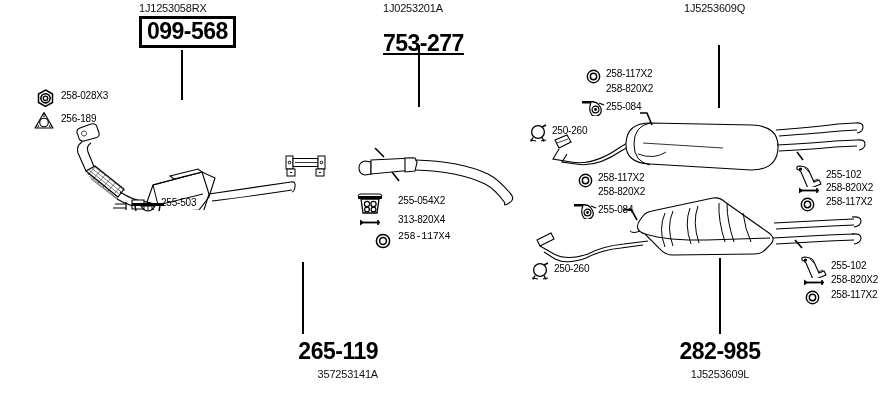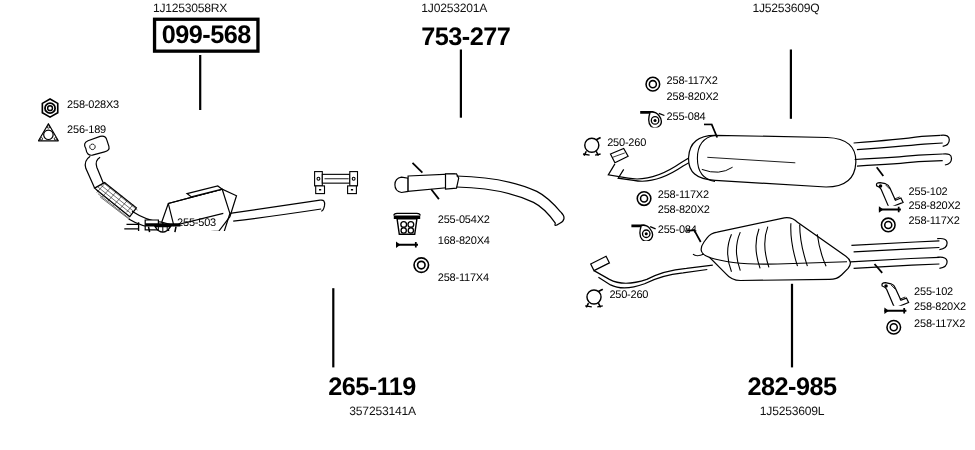--- a/index.html
+++ b/index.html
@@ -66,21 +66,21 @@
 <div id="page">
 
   <div class="abs" style="left:139px; top:2px;">
     <div class="oem">1J1253058RX</div>
     <div class="grpnum boxed" style="margin-top:2px;">099-568</div>
   </div>
   <div class="abs leader" style="left:181px; top:50px; height:50px;"></div>
 
   <div class="abs" style="left:383px; top:2px;">
     <div class="oem">1J0253201A</div>
-    <div class="grpnum" style="margin-top:6px;">753-277</div>
+    <div class="grpnum" style="margin-top:16px;text-decoration:underline;">753-277</div>
   </div>
   <div class="abs leader" style="left:418px; top:45px; height:62px;"></div>
 
   <div class="abs" style="left:684px; top:2px;">
     <div class="oem">1J5253609Q</div>
   </div>
   <div class="abs leader" style="left:718px; top:45px; height:63px;"></div>
 
   <div class="abs leader" style="left:302px; top:262px; height:72px;"></div>
   <div class="abs" style="left:258px; top:338px; text-align:right; width:120px;">
@@ -203,29 +203,29 @@
     </svg>
     <div class="partno abs" style="left:42px; top:3px;">255-054X2</div>
   </div>
 
   <div class="abs" style="left:356px; top:214px;">
     <svg class="icon abs" style="left:2px; top:4px;" width="24" height="9" viewBox="0 0 24 9">
       <path d="M2,4.5 L22,4.5" stroke="#000" stroke-width="1.8"></path>
       <path d="M2,1.5 L6,4.5 L2,7.5 Z" fill="#000"></path>
       <path d="M20,2 L20,7" stroke="#000" stroke-width="1.6"></path>
     </svg>
-    <div class="partno abs" style="left:42px; top:0px;">168-820X4</div>
+    <div class="partno abs" style="left:42px; top:0px;">313-820X4</div>
   </div>
 
   <div class="abs" style="left:356px; top:231px;">
     <svg class="icon abs" style="left:19px; top:2px;" width="16" height="16" viewBox="0 0 16 16">
       <circle cx="8" cy="8" r="6.6" fill="#fff" stroke="#000" stroke-width="1.5"></circle>
       <circle cx="8" cy="8" r="3.4" fill="#fff" stroke="#000" stroke-width="1.5"></circle>
     </svg>
-    <div class="partno abs" style="left:42px; top:16px;">258-117X4</div>
+    <div class="partno abs" style="left:42px; top:0px;font-family:Liberation Mono, monospace;">258-117X4</div>
   </div>
 
   <svg class="abs" style="left:545px; top:112px;" width="341" height="78" viewBox="0 0 341 78">
     <g fill="none" stroke="#000" stroke-width="1.1">
 
       <path d="M10,28 l12,-5 l4,7 l-12,6 z" fill="#fff"></path>
       <path d="M12,31 l11,-4" stroke-width="0.7"></path>
 
       <path d="M14,37 l-6,10 l18,3 q22,4 48,-14 q14,-10 31,-12"></path>
       <path d="M22,42 l-5,8 l14,2 q20,4 45,-13 q14,-9 29,-11"></path>

